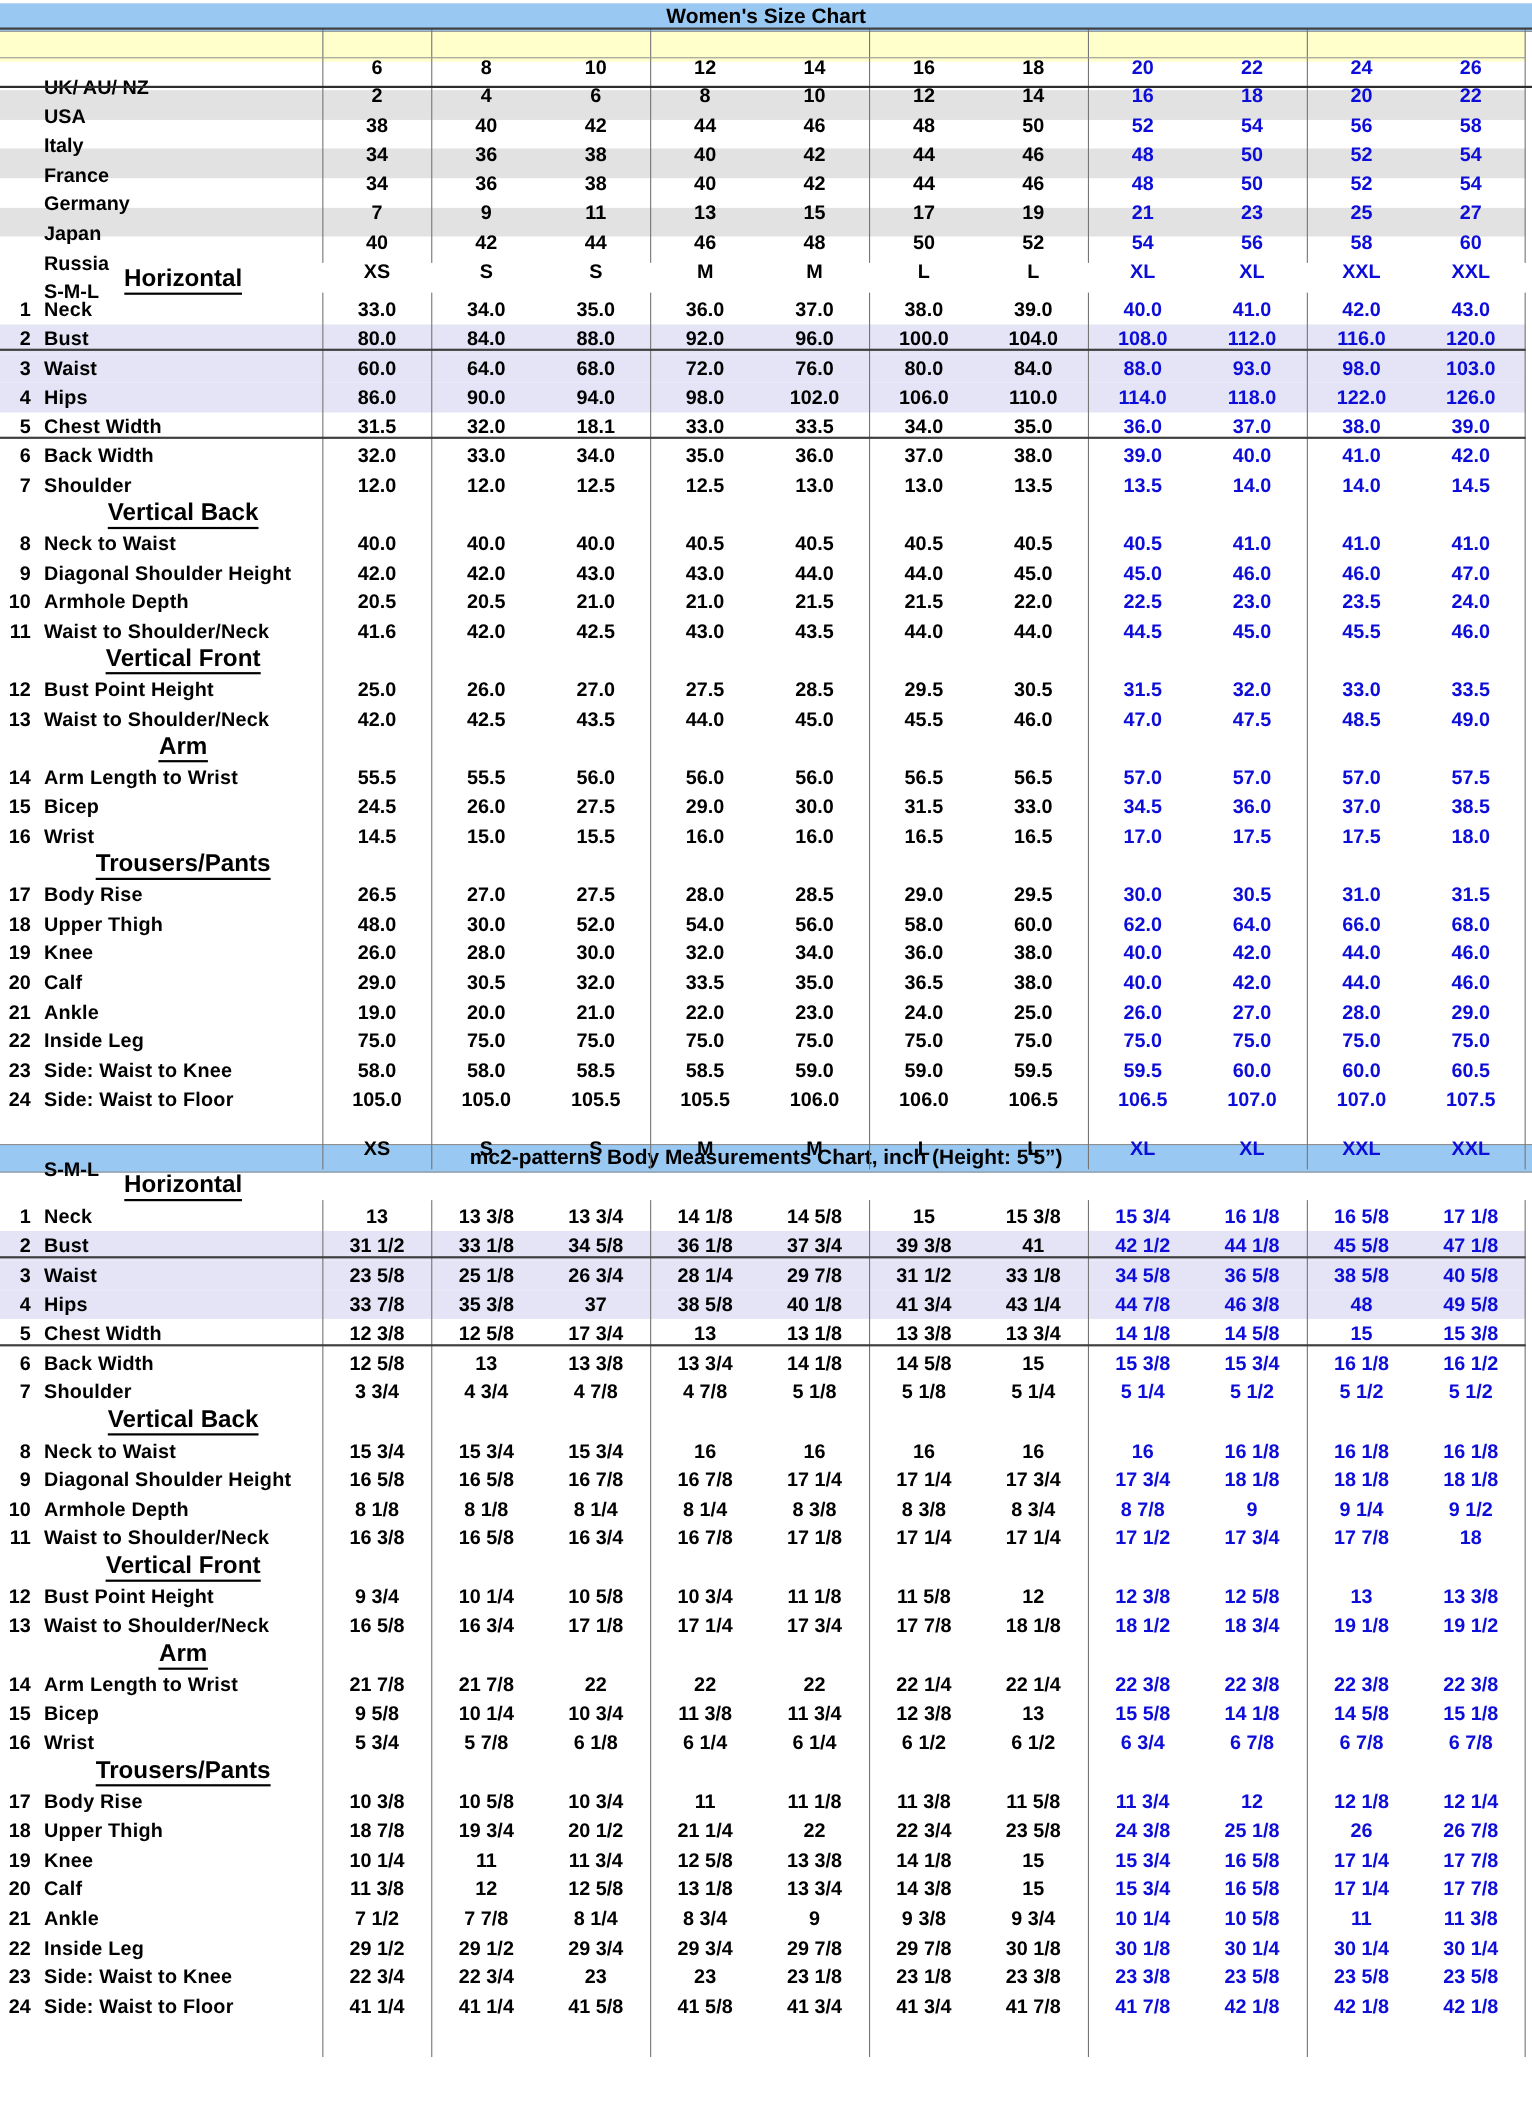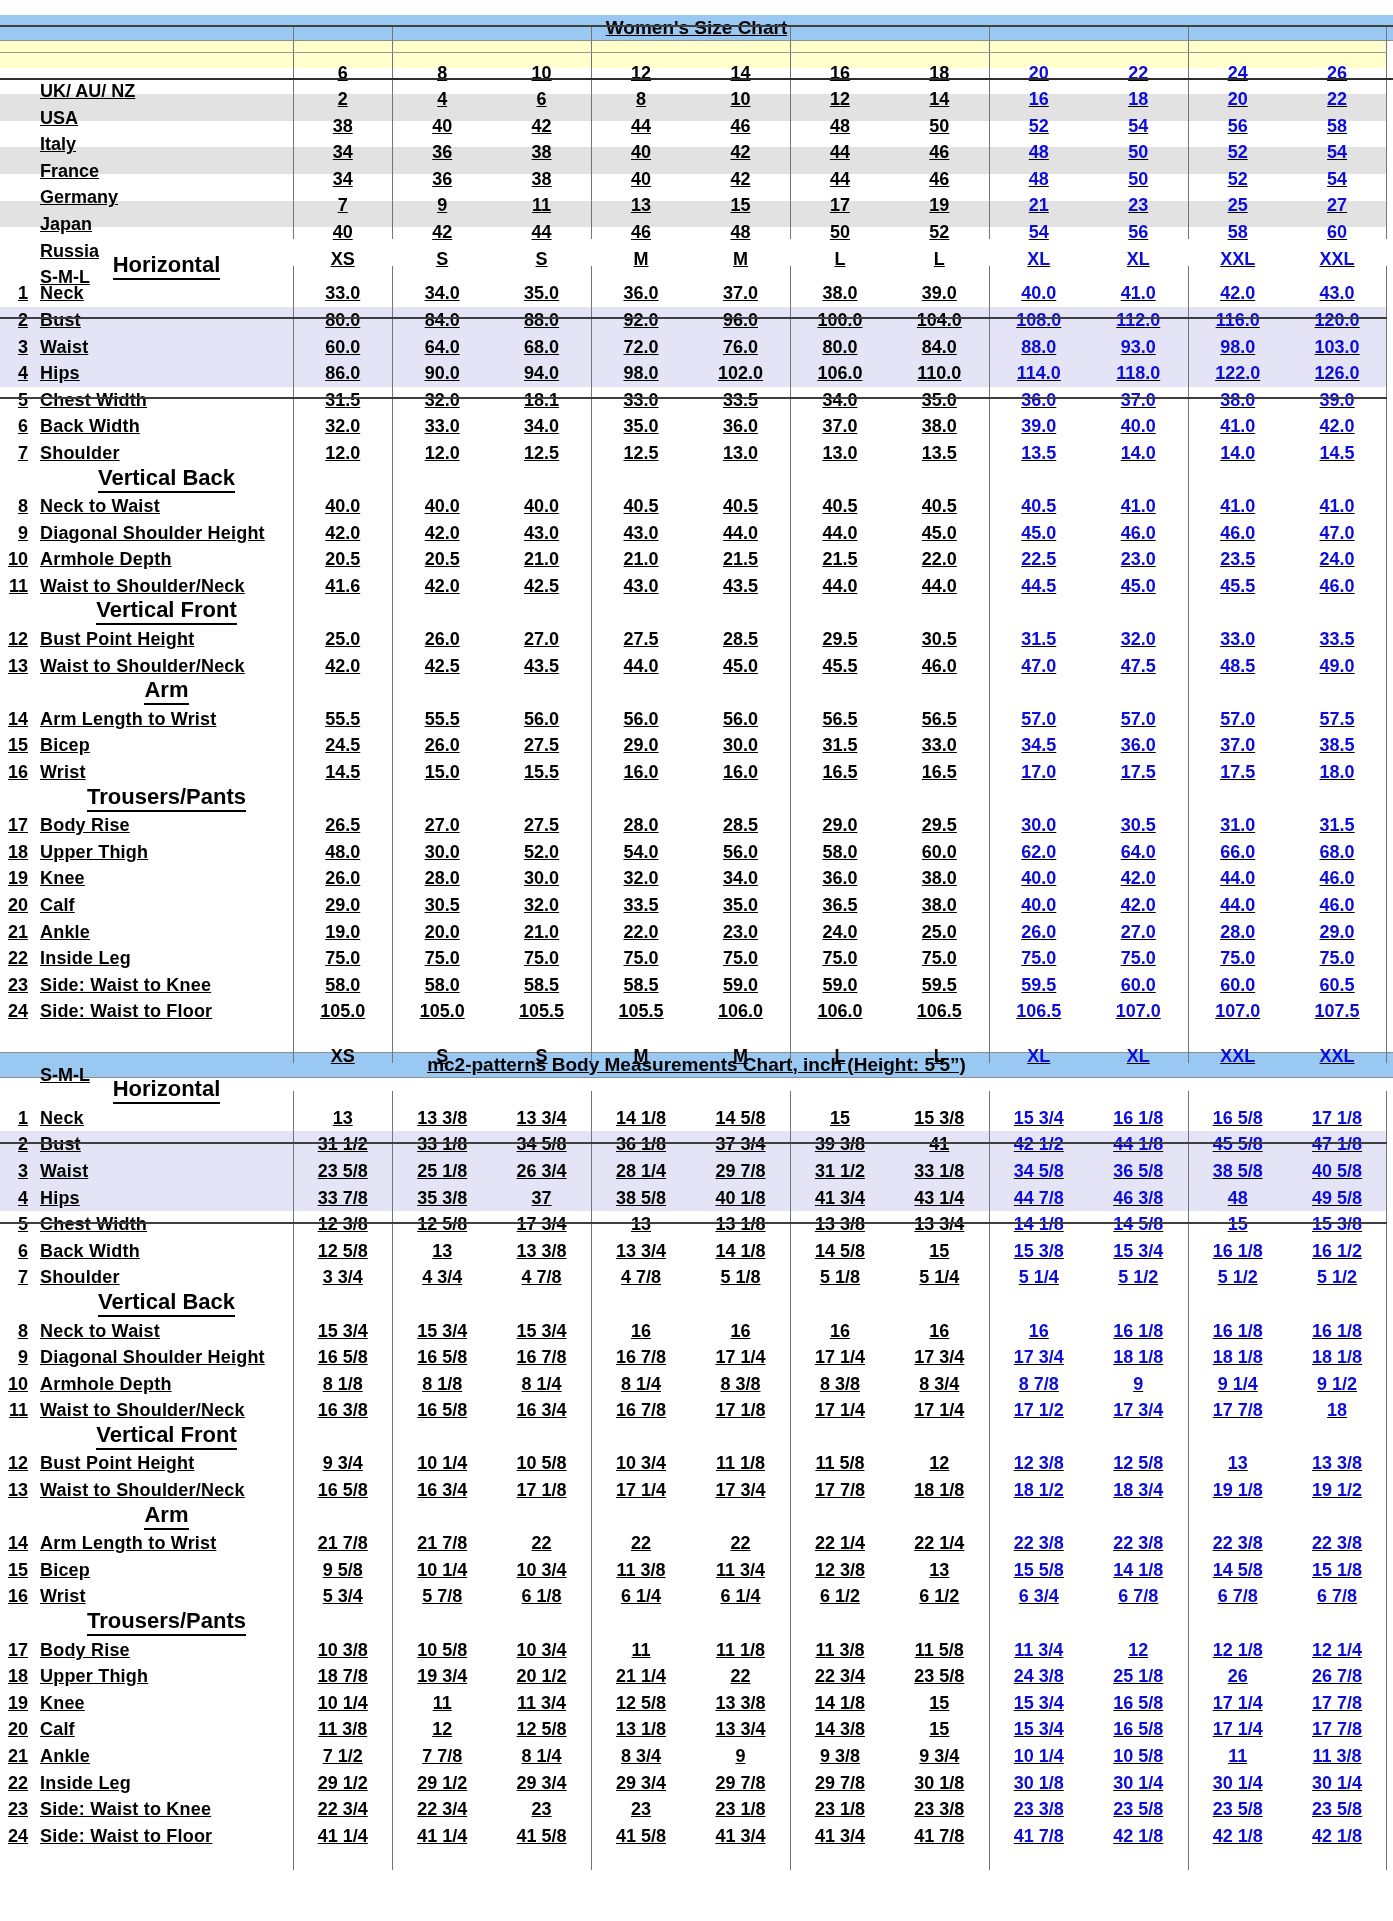--- a/index.html
+++ b/index.html
@@ -1,21 +1,21 @@
 <!DOCTYPE html>
 <html><head>
 <meta charset="utf-8">
 <style>
   html,body{margin:0;padding:0;}
   body{
     width:1393px;height:1921px;background:#ffffff;position:relative;
     font-family:"Liberation Sans",sans-serif;font-weight:bold;color:#000;
     overflow:hidden;
   }
-  #sheet{position:absolute;top:15px;left:0;width:1382px;text-decoration:underline;}
+  #sheet{position:absolute;top:3px;left:0;width:1382px;}
   .band{
     width:1393px;height:26.6px;line-height:24.6px;text-align:center;
     font-size:19px;background:#99C9F3;box-sizing:border-box;
     border-top:1px solid #8f8f8f;border-bottom:1px solid #8f8f8f;
   }
   .band.first{height:26px;line-height:25px;border-top:none;}
   .row{
     display:grid;grid-template-columns:293px repeat(11,99.45px);
     height:26.6px;align-items:center;width:1386.95px;
   }

